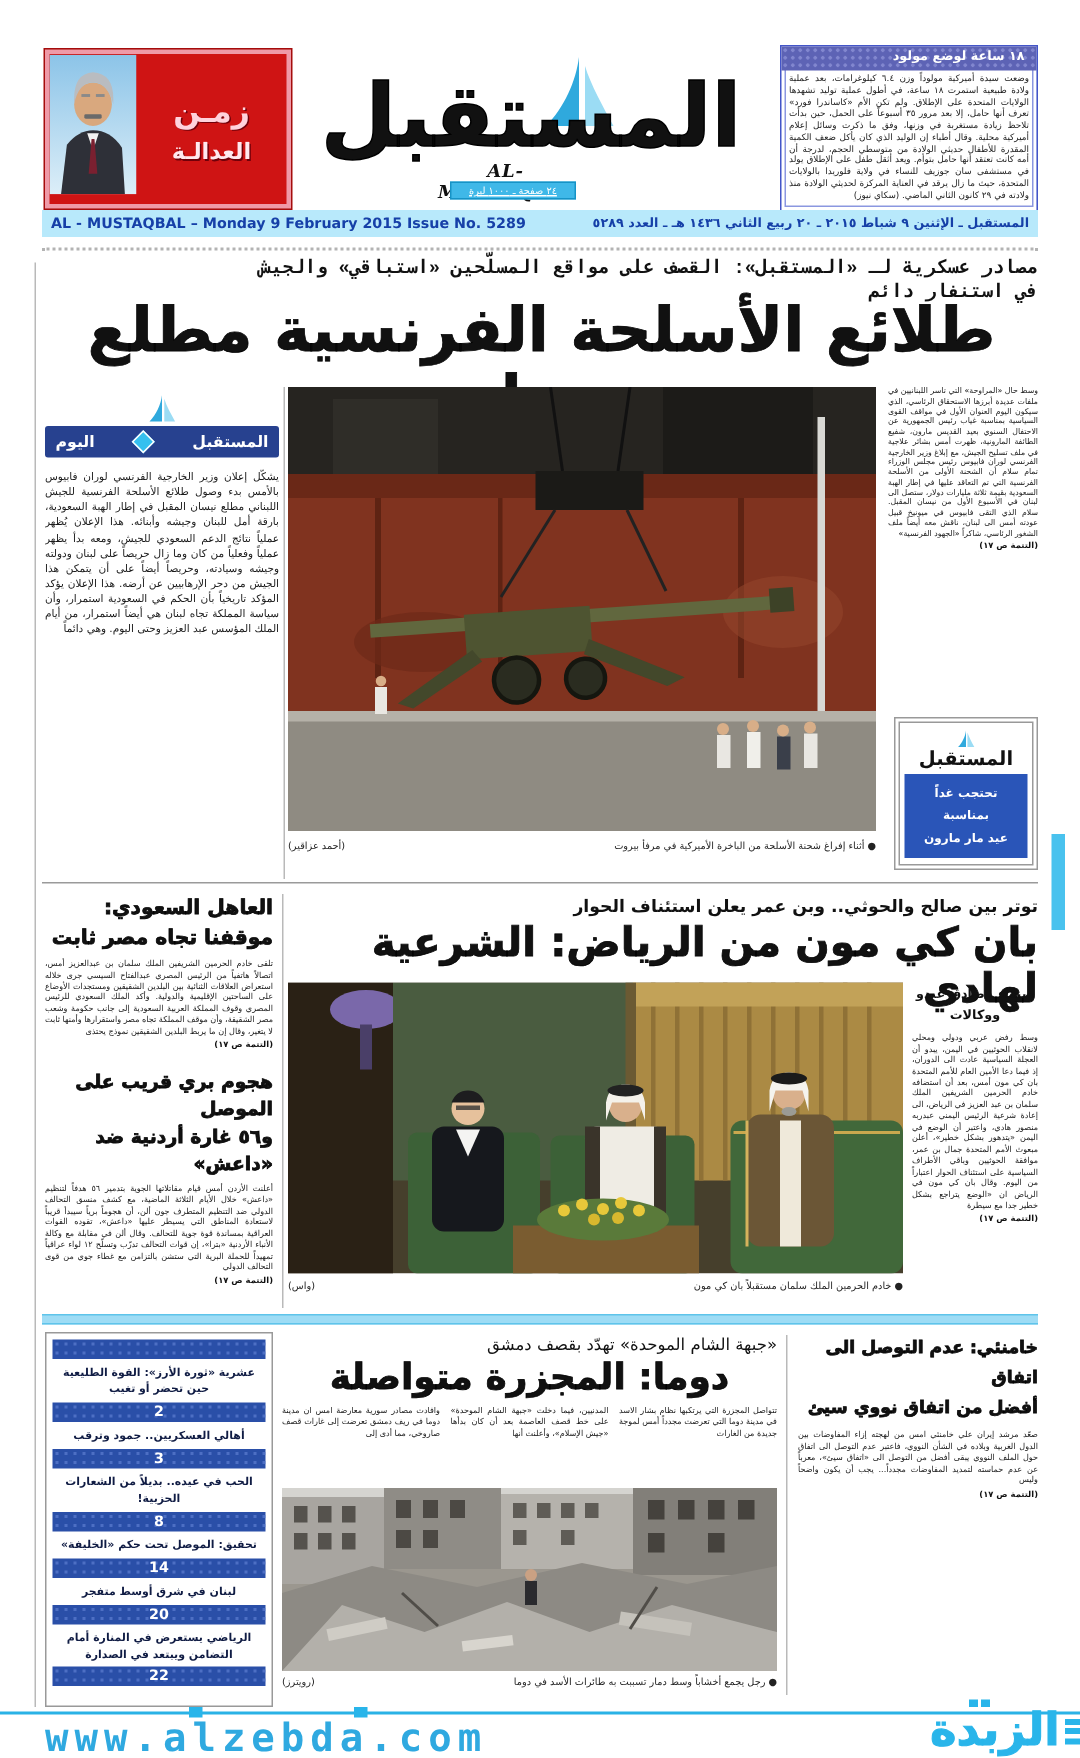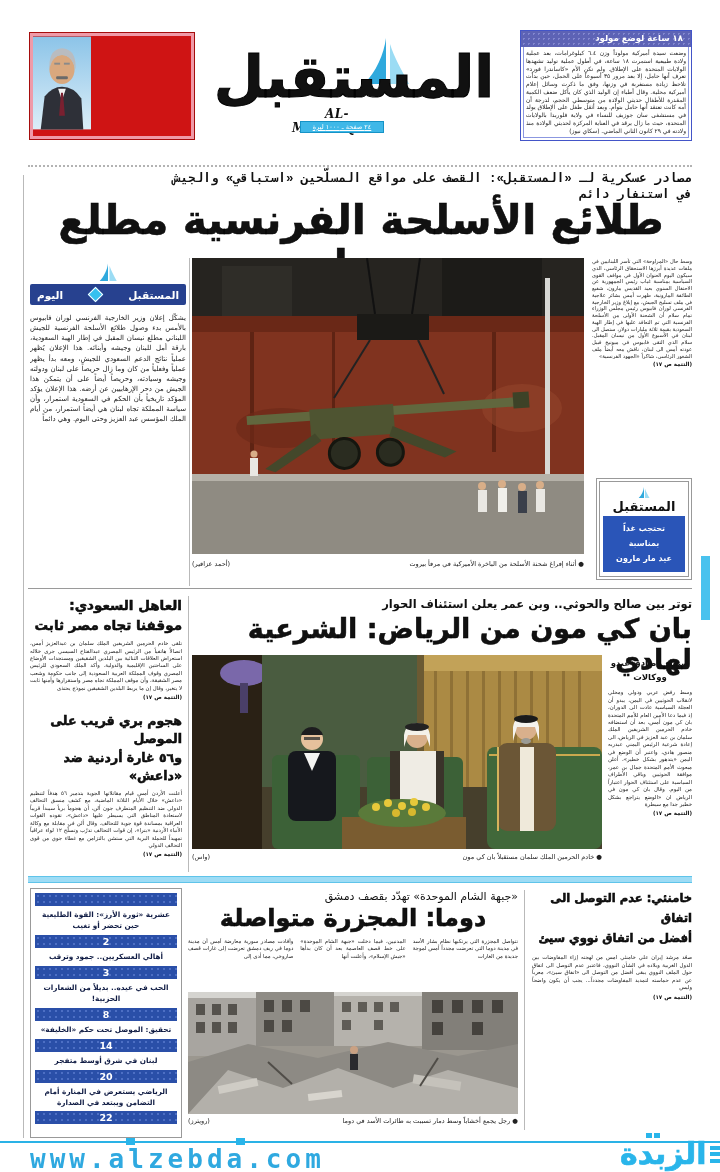--- a/index.html
+++ b/index.html
@@ -83,35 +83,43 @@
       <rect width="60" height="96" fill="url(#sky)"></rect>
       <ellipse cx="30" cy="34" rx="13" ry="15" fill="#d9a87e"></ellipse>
       <path d="M17 30 Q17 13 30 12 Q44 13 44 30 L44 34 Q40 19 30 19 Q20 19 17 34 Z" fill="#b9bcc0"></path>
       <rect x="22" y="27" width="6" height="2" fill="#8a8a8a"></rect>
         <rect x="32" y="27" width="6" height="2" fill="#8a8a8a"></rect>
       <rect x="24" y="41" width="12" height="3" rx="1" fill="#6a6a6a"></rect>
       <path d="M8 96 L12 62 Q20 52 30 52 Q42 52 50 64 L52 96 Z" fill="#2e3038"></path>
       <polygon points="26,54 34,54 30,66" fill="#f2f2f2"></polygon>
       <polygon points="29,58 31,58 33,82 27,82" fill="#7a2030"></polygon>
     </svg>
+    <div class="jb-text">
+      <div class="jb-l1">زمـن</div>
+      <div class="jb-l2">العدالـة</div>
+    </div>
   </div>
 
   <svg class="abs" style="left:356px;top:34px;" width="60" height="58" viewBox="0 0 60 58">
     <path d="M30 4 C28 20 20 38 8 50 L30 50 Z" fill="#2fa9dd"></path>
     <path d="M34 10 L34 50 L53 50 C46 37 38 23 34 10 Z" fill="#9bdcf4"></path>
   </svg>
   <div class="abs logo-ar" style="left:195px;top:48px;width:318px;">المستقبل</div>
   <div class="abs logo-en" style="left:292px;top:107px;width:90px;text-align:center;">AL-MUSTAQBAL</div>
   <div class="abs logo-info" style="left:300px;top:121px;width:76px;text-decoration:underline;">٢٤ صفحة ـ ١٠٠٠ ليرة</div>
 
   <div class="abs brief" style="left:520px;top:30px;width:172px;height:111px;box-sizing:border-box;">
     <div class="brief-head">١٨ ساعة لوضع مولود</div>
     <div class="brief-body rtl just" style="height:86px;overflow:hidden;">وضعت سيدة أميركية مولوداً وزن ٦.٤ كيلوغرامات، بعد عملية ولادة طبيعية استمرت ١٨ ساعة، في أطول عملية توليد تشهدها الولايات المتحدة على الإطلاق. ولم تكن الأم «كاساندرا فورد» تعرف أنها حامل، إلا بعد مرور ٣٥ أسبوعاً على الحمل، حين بدأت تلاحظ زيادة مستغربة في وزنها، وفق ما ذكرت وسائل إعلام أميركية محلية. وقال أطباء إن الوليد الذي كان يأكل ضعف الكمية المقدرة للأطفال حديثي الولادة من متوسطي الحجم، لدرجة أن أمه كانت تعتقد أنها حامل بتوأم. ويعد أثقل طفل على الإطلاق يولد في مستشفى سان جوزيف للنساء في ولاية فلوريدا بالولايات المتحدة، حيث ما زال يرقد في العناية المركزة لحديثي الولادة منذ ولادته في ٢٩ كانون الثاني الماضي. (سكاي نيوز)</div>
   </div>
 
+  <div class="abs date-bar" style="left:28px;top:140px;width:664px;height:18px;">
+    <div class="date-en">AL - MUSTAQBAL – Monday 9 February 2015 Issue No. 5289</div>
+    <div class="date-ar">المستقبل ـ الإثنين ٩ شباط ٢٠١٥ ـ ٢٠ ربيع الثاني ١٤٣٦ هـ ـ العدد ٥٢٨٩</div>
+  </div>
   <div class="abs dotrule" style="left:28px;top:165px;width:664px;"></div>
 
   <div class="abs kicker1" style="left:170px;top:170px;width:522px;font-family:Liberation Mono, monospace;">مصادر عسكرية لـ «المستقبل»: القصف على مواقع المسلّحين «استباقي» والجيش في استنفار دائم</div>
   <div class="abs head1 hv" style="left:30px;top:198px;width:662px;">طلائع الأسلحة الفرنسية مطلع نيسان</div>
 
   <div class="abs vline" style="left:23px;top:175px;height:963px;"></div>
   <div class="abs vline" style="left:189px;top:258px;height:328px;"></div>
 
   <div class="abs" style="left:30px;top:262px;width:156px;">
     <svg width="26" height="22" viewBox="0 0 60 58" style="display:block;margin:0 auto;">

